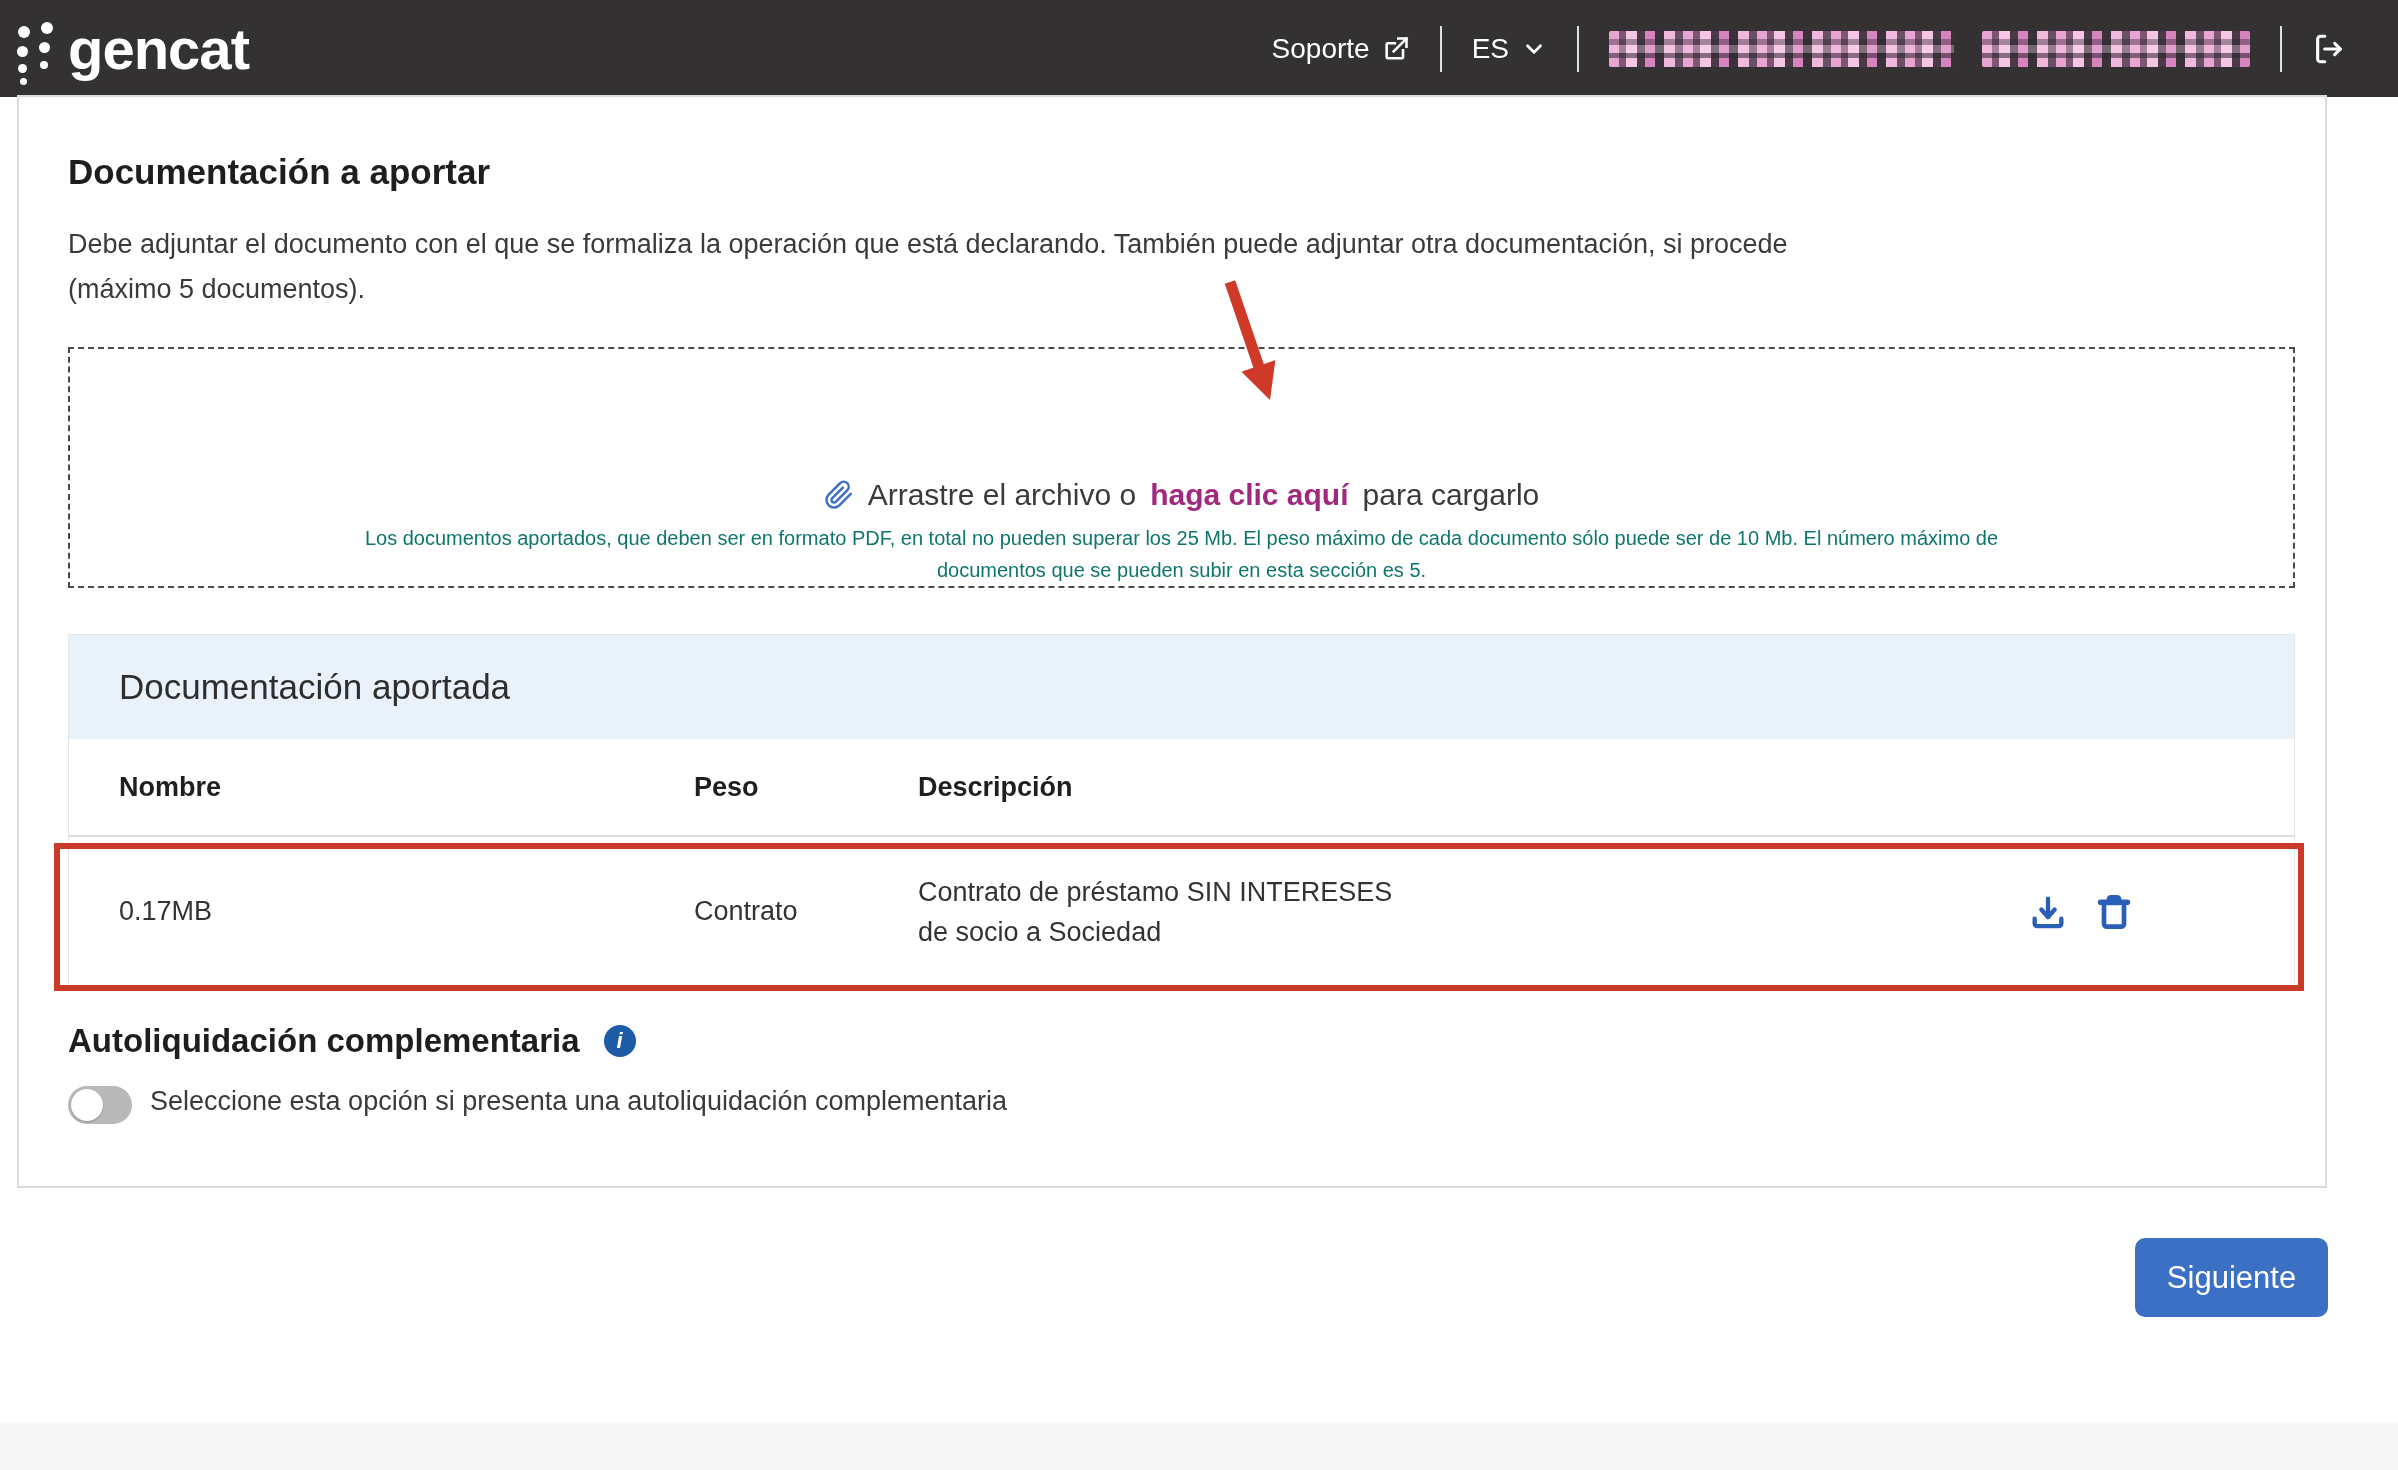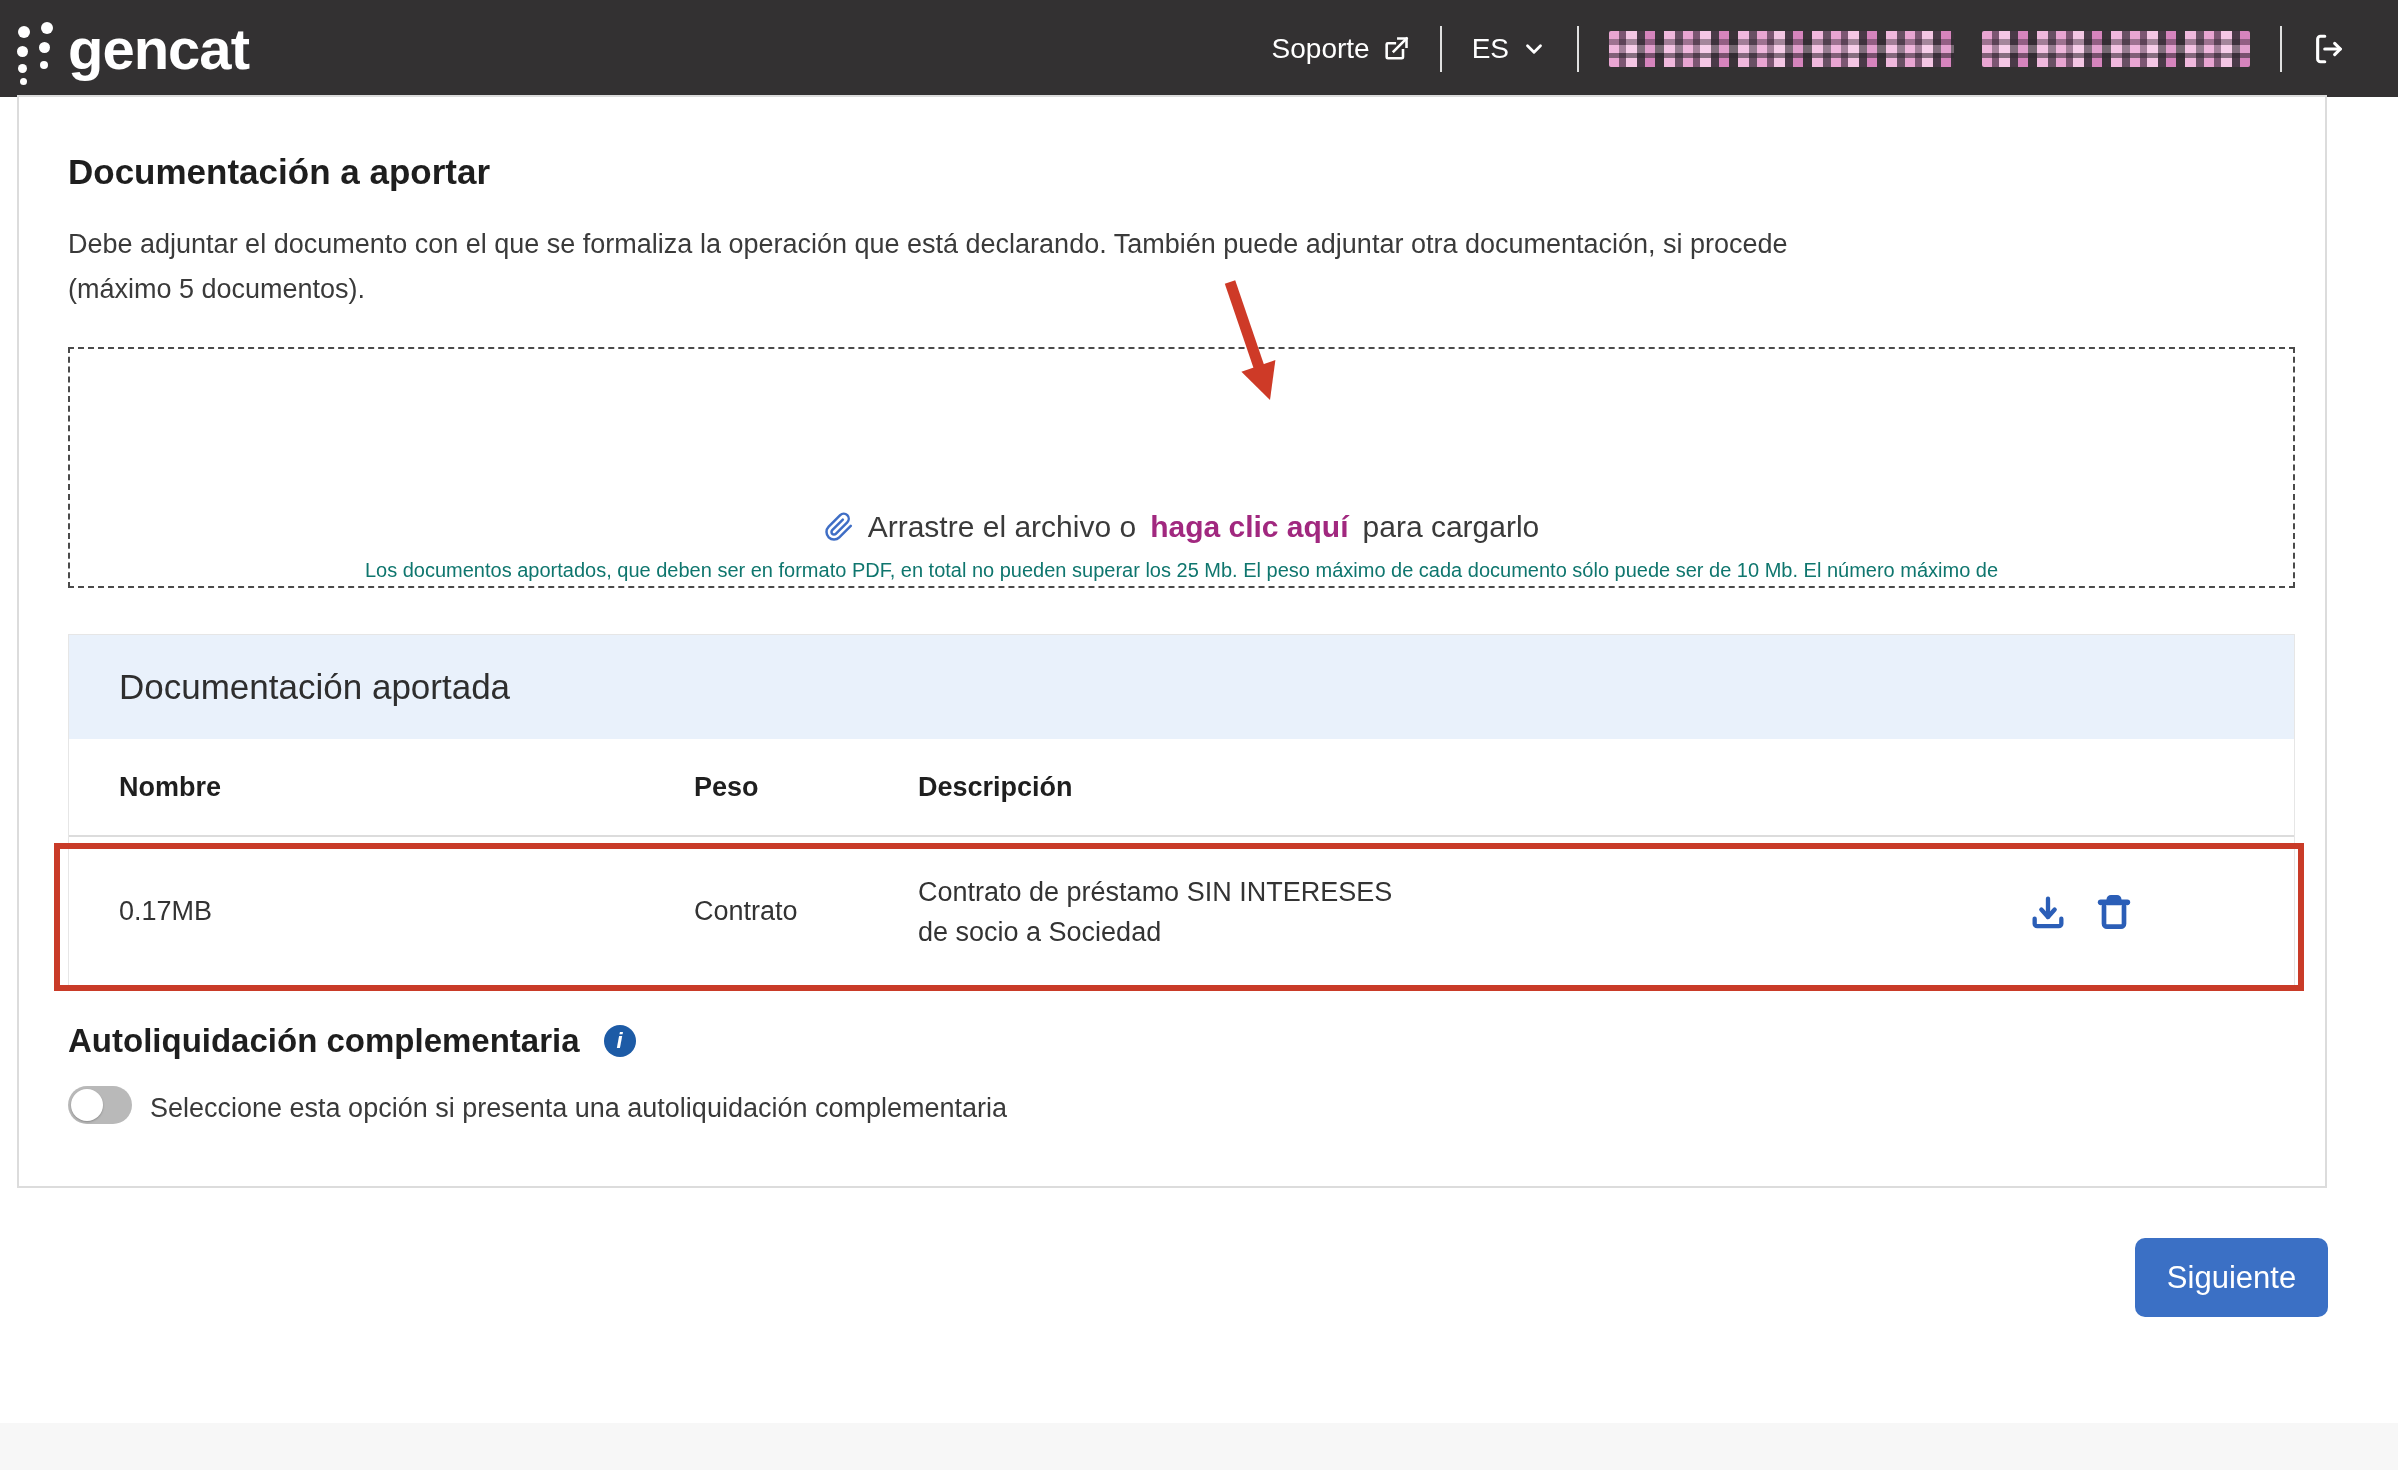--- a/index.html
+++ b/index.html
@@ -105,21 +105,21 @@
   .autoliq-title {
     position:absolute; left:68px; top:1022px;
     display:flex; align-items:center; gap:24px;
     font-size:33px; font-weight:bold; color:#1e1e1e;
   }
   .info-badge {
     width:32px; height:32px; border-radius:50%; background:#1d5ba6;
     color:#fff; font-size:22px; font-weight:bold; font-style:italic;
     display:flex; align-items:center; justify-content:center; cursor:pointer;
   }
-  .toggle-row { position:absolute; left:68px; top:1086px; display:flex; align-items:flex-end; gap:18px; }
+  .toggle-row { position:absolute; left:68px; top:1086px; display:flex; align-items:flex-start; gap:18px; }
   .toggle {
     width:64px; height:38px; border-radius:19px; background:#b9b9b9;
     position:relative; cursor:pointer; flex:0 0 auto;
   }
   .toggle .knob {
     position:absolute; left:3px; top:3px; width:32px; height:32px;
     background:#fff; border-radius:50%; box-shadow:0 1px 2px rgba(0,0,0,0.25);
   }
   .toggle-label { font-size:27px; color:#3a3a3a; }
 
@@ -209,20 +209,21 @@
       <svg width="30" height="30" viewBox="0 0 24 24" fill="none" stroke="#3f6ec5" stroke-width="2" stroke-linecap="round" stroke-linejoin="round">
         <path d="M21.44 11.05l-9.19 9.19a6 6 0 0 1-8.49-8.49l9.19-9.19a4 4 0 0 1 5.66 5.66l-9.2 9.19a2 2 0 0 1-2.83-2.83l8.49-8.48"></path>
       </svg>
     </span>
     <span>Arrastre el archivo o</span>
     <span class="dz-link">haga clic aquí</span>
     <span>para cargarlo</span>
   </div>
   <div class="dz-help">
     <div>Los documentos aportados, que deben ser en formato PDF, en total no pueden superar los 25 Mb. El peso máximo de cada documento sólo puede ser de 10 Mb. El número máximo de</div>
+    <div>documentos que se pueden subir en esta sección es 5.</div>
   </div>
 </div>
 
 <svg class="annot-arrow" viewBox="0 0 100 140">
   <line x1="18" y1="10" x2="48" y2="98" stroke="#ce3a27" stroke-width="11"></line>
   <polygon points="58,128 29.4,99.7 63.4,88.1" fill="#ce3a27"></polygon>
 </svg>
 
 <div class="docs-section">
   <div class="docs-header">

